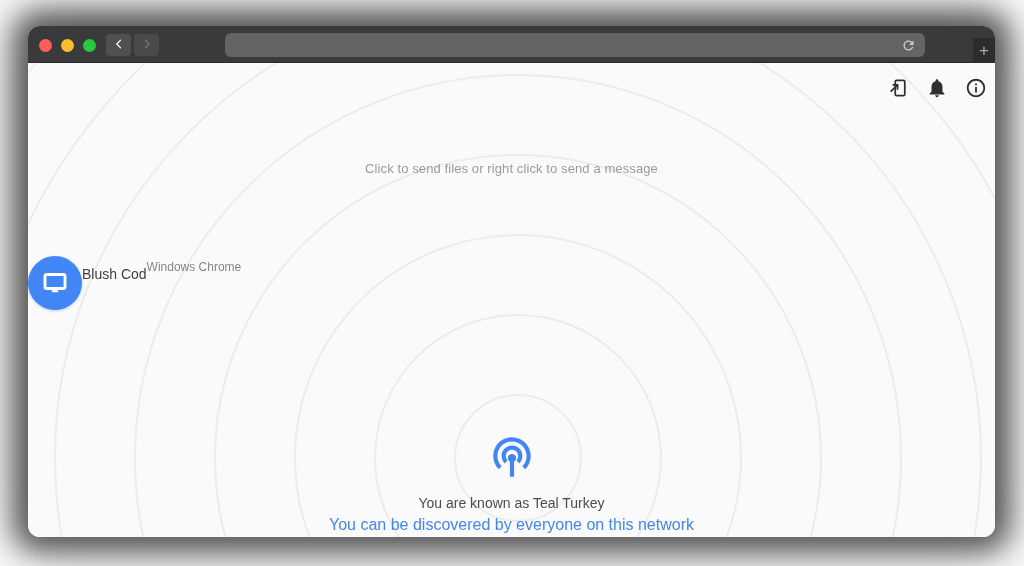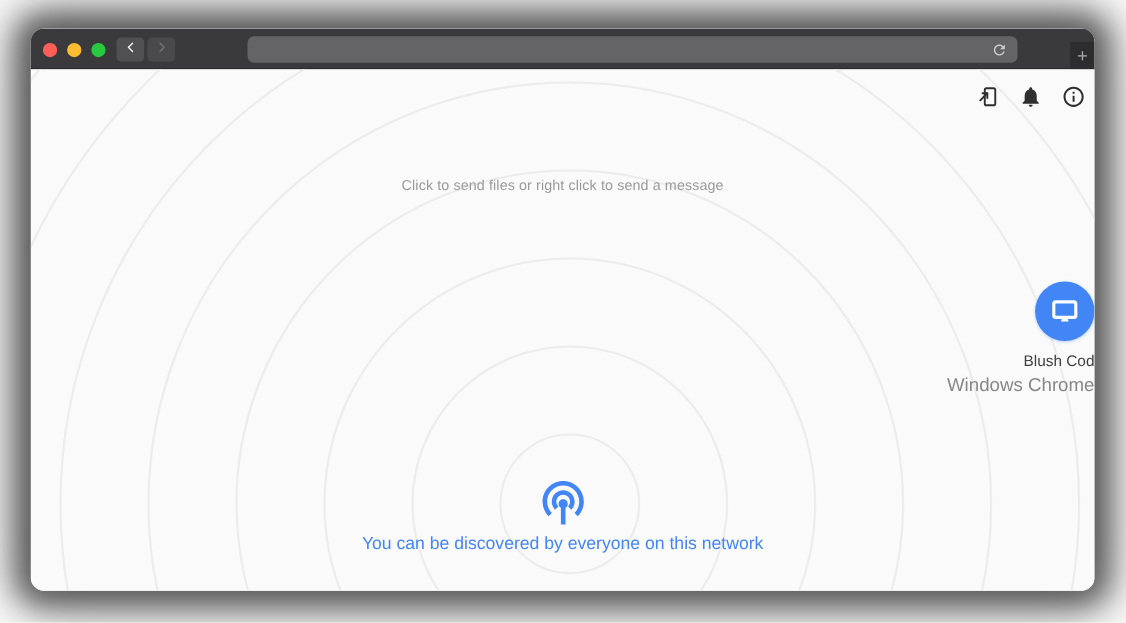--- a/index.html
+++ b/index.html
@@ -100,31 +100,31 @@
   }
 
   .instructions {
     position: absolute; top: 98px; left: 0; right: 0;
     text-align: center;
     color: #9a9a9a; font-size: 13px; letter-spacing: 0.1px;
   }
 
   .peer {
     position: absolute; top: 193px; left: 0; right: 0;
-    display: flex; flex-direction: column; align-items: flex-end;
+    display: flex; flex-direction: row; align-items: flex-start;
     cursor: pointer;
   }
   .peer-avatar {
     width: 54px; height: 54px; border-radius: 50%;
     background: #4285f4;
     display: flex; align-items: center; justify-content: center;
     box-shadow: 0 1px 3px rgba(66,133,244,0.35);
   }
   .peer-name { margin-top: 10px; font-size: 14px; color: #3f3f3f; }
-  .peer-device { margin-top: 4px; font-size: 17px; color: #878787; }
+  .peer-device { margin-top: 4px; font-size: 12px; color: #878787; }
 
   .footer {
     position: absolute; top: 368px; left: 0; right: 0;
     display: flex; flex-direction: column; align-items: center;
   }
   .known-as { margin-top: 14px; font-size: 14px; color: #4c4c4c; }
   .discovery { margin-top: 5px; font-size: 16px; color: #4285f4; }
 </style>
 </head>
 <body>
@@ -206,17 +206,18 @@
         </svg>
       </div>
       <div class="peer-name">Blush Cod</div>
       <div class="peer-device">Windows Chrome</div>
     </div>
 
     <div class="footer">
       <svg width="50" height="50" viewBox="0 0 24 24">
         <path fill="#4285f4" d="M12 11c-1.1 0-2 .9-2 2 0 .74.4 1.38 1 1.72V22h2v-7.28c.6-.35 1-.98 1-1.72 0-1.1-.9-2-2-2zm0-8C7.03 3 3 7.03 3 12c0 2.49 1.01 4.75 2.64 6.39l1.42-1.42C5.79 15.69 5 13.93 5 12c0-3.87 3.13-7 7-7s7 3.13 7 7c0 1.93-.79 3.69-2.06 4.97l1.42 1.42C19.99 16.75 21 14.49 21 12c0-4.97-4.03-9-9-9zm0 4c-2.76 0-5 2.24-5 5 0 1.38.56 2.63 1.46 3.54l1.42-1.42C9.34 13.6 9 12.84 9 12c0-1.66 1.34-3 3-3s3 1.34 3 3c0 .84-.34 1.6-.88 2.12l1.42 1.42C16.44 14.63 17 13.38 17 12c0-2.76-2.24-5-5-5z"></path>
       </svg>
+      <div class="known-as">You are known as Teal Turkey</div>
       <div class="discovery">You can be discovered by everyone on this network</div>
     </div>
 
   </div>
 </div>
 
 </body></html>

